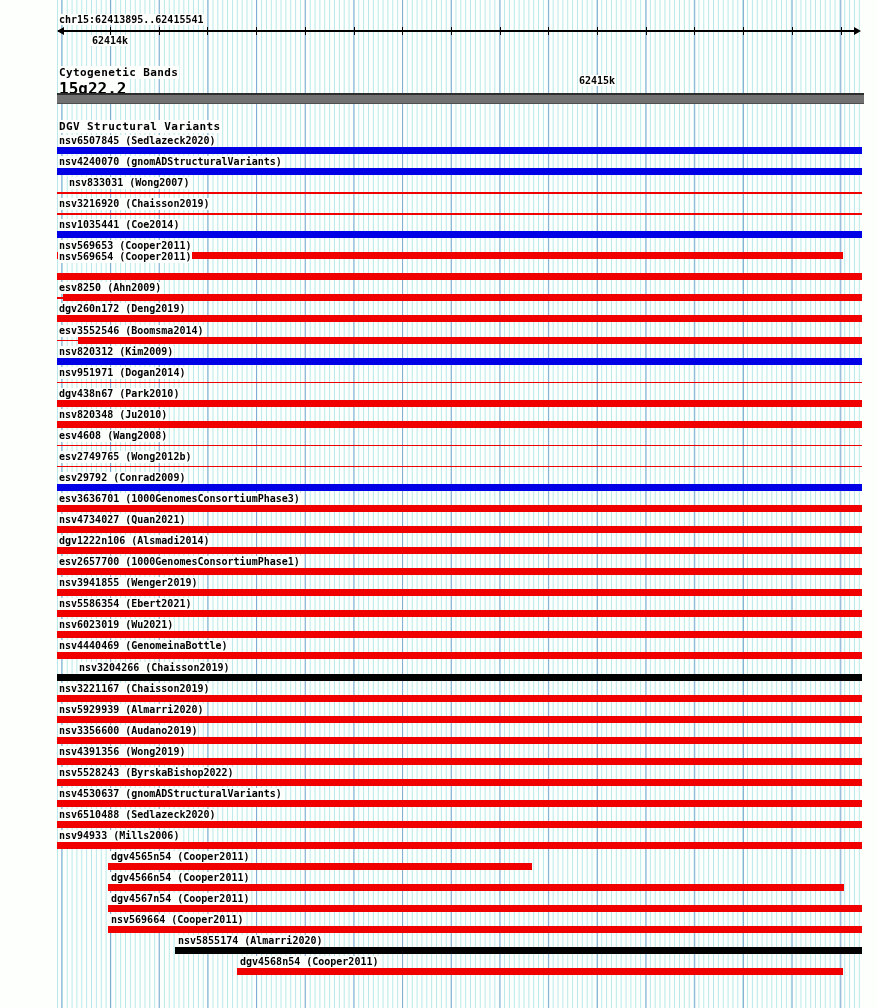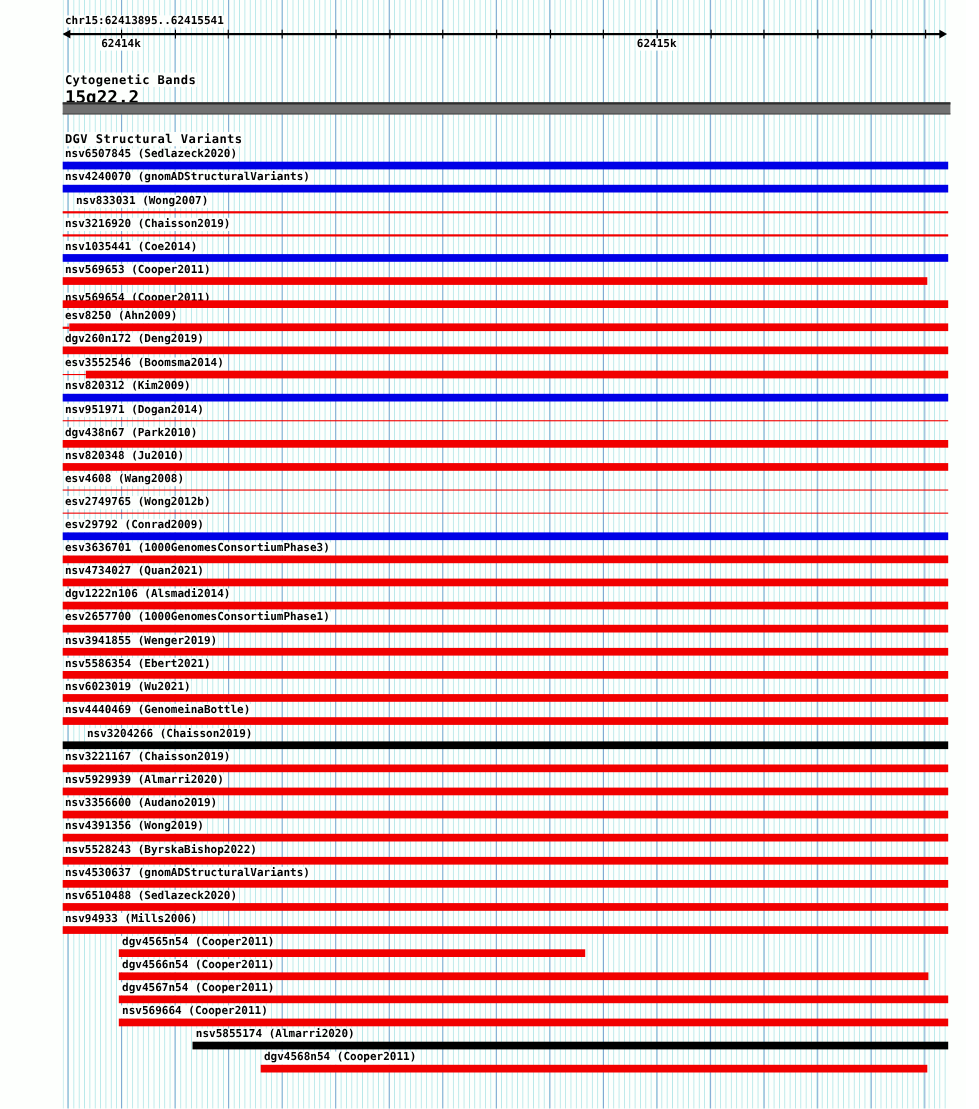--- a/index.html
+++ b/index.html
@@ -69,42 +69,42 @@
       <div class="tick" style="left: 450.9px;"></div>
       <div class="tick" style="left: 499.6px;"></div>
       <div class="tick" style="left: 548.3px;"></div>
       <div class="tick" style="left: 597px;"></div>
       <div class="tick" style="left: 645.7px;"></div>
       <div class="tick" style="left: 694.4px;"></div>
       <div class="tick" style="left: 743.1px;"></div>
       <div class="tick" style="left: 791.8px;"></div>
       <div class="tick" style="left: 840.5px;"></div>
       <span class="txt tick-label" style="left: 110px;">62414k</span>
-      <span class="txt tick-label" style="left: 597px;">62415k</span>
+      <span class="txt tick-label" style="left: 597px; margin-top: 40px;">62415k</span>
     </div>
 
   <div class="txt cyto-header">Cytogenetic Bands</div>
   <div class="txt cyto-name">15q22.2</div>
   <div class="cyto-band"></div>
 
   <div class="txt dgv-header">DGV Structural Variants</div>
   <div id="variants">
       <span class="variant-label" style="left: 58px; top: 135px;">nsv6507845 (Sedlazeck2020)</span>
       <div class="variant-bar" style="left: 57px; width: 805px; top: 147px; background: rgb(0, 0, 230);"></div>
       <span class="variant-label" style="left: 58px; top: 156.06px;">nsv4240070 (gnomADStructuralVariants)</span>
       <div class="variant-bar" style="left: 57px; width: 805px; top: 168.06px; background: rgb(0, 0, 230);"></div>
       <span class="variant-label" style="left: 58px; top: 177.12px; margin-left: 10px;">nsv833031 (Wong2007)</span>
       <div class="variant-bar thin" style="left: 57px; width: 805px; top: 192.12px; background: rgb(241, 0, 0);"></div>
       <span class="variant-label" style="left: 58px; top: 198.18px;">nsv3216920 (Chaisson2019)</span>
       <div class="variant-bar thin" style="left: 57px; width: 805px; top: 213.18px; background: rgb(241, 0, 0);"></div>
       <span class="variant-label" style="left: 58px; top: 219.24px;">nsv1035441 (Coe2014)</span>
       <div class="variant-bar" style="left: 57px; width: 805px; top: 231.24px; background: rgb(0, 0, 230);"></div>
       <span class="variant-label" style="left: 58px; top: 240.3px;">nsv569653 (Cooper2011)</span>
       <div class="variant-bar" style="left: 57px; width: 786px; top: 252.3px; background: rgb(241, 0, 0);"></div>
-      <span class="variant-label" style="left: 58px; top: 266px;">nsv569654 (Cooper2011)</span>
+      <span class="variant-label" style="left: 58px; top: 251px;">nsv569654 (Cooper2011)</span>
       <div class="variant-bar" style="left: 57px; width: 805px; top: 273.36px; background: rgb(241, 0, 0);"></div>
       <span class="variant-label" style="left: 58px; top: 282.42px;">esv8250 (Ahn2009)</span>
       <div class="variant-bar thin" style="left: 57px; width: 6px; top: 297.42px; background: rgb(241, 0, 0);"></div>
       <div class="variant-bar" style="left: 63px; width: 799px; top: 294.42px; background: rgb(241, 0, 0);"></div>
       <span class="variant-label" style="left: 58px; top: 303.48px;">dgv260n172 (Deng2019)</span>
       <div class="variant-bar" style="left: 57px; width: 805px; top: 315.48px; background: rgb(241, 0, 0);"></div>
       <span class="variant-label" style="left: 58px; top: 324.54px;">esv3552546 (Boomsma2014)</span>
       <div class="variant-bar thin" style="left: 57px; width: 21px; top: 339.54px; background: rgb(241, 0, 0);"></div>
       <div class="variant-bar" style="left: 78px; width: 784px; top: 336.54px; background: rgb(241, 0, 0);"></div>
       <span class="variant-label" style="left: 58px; top: 345.6px;">nsv820312 (Kim2009)</span>

